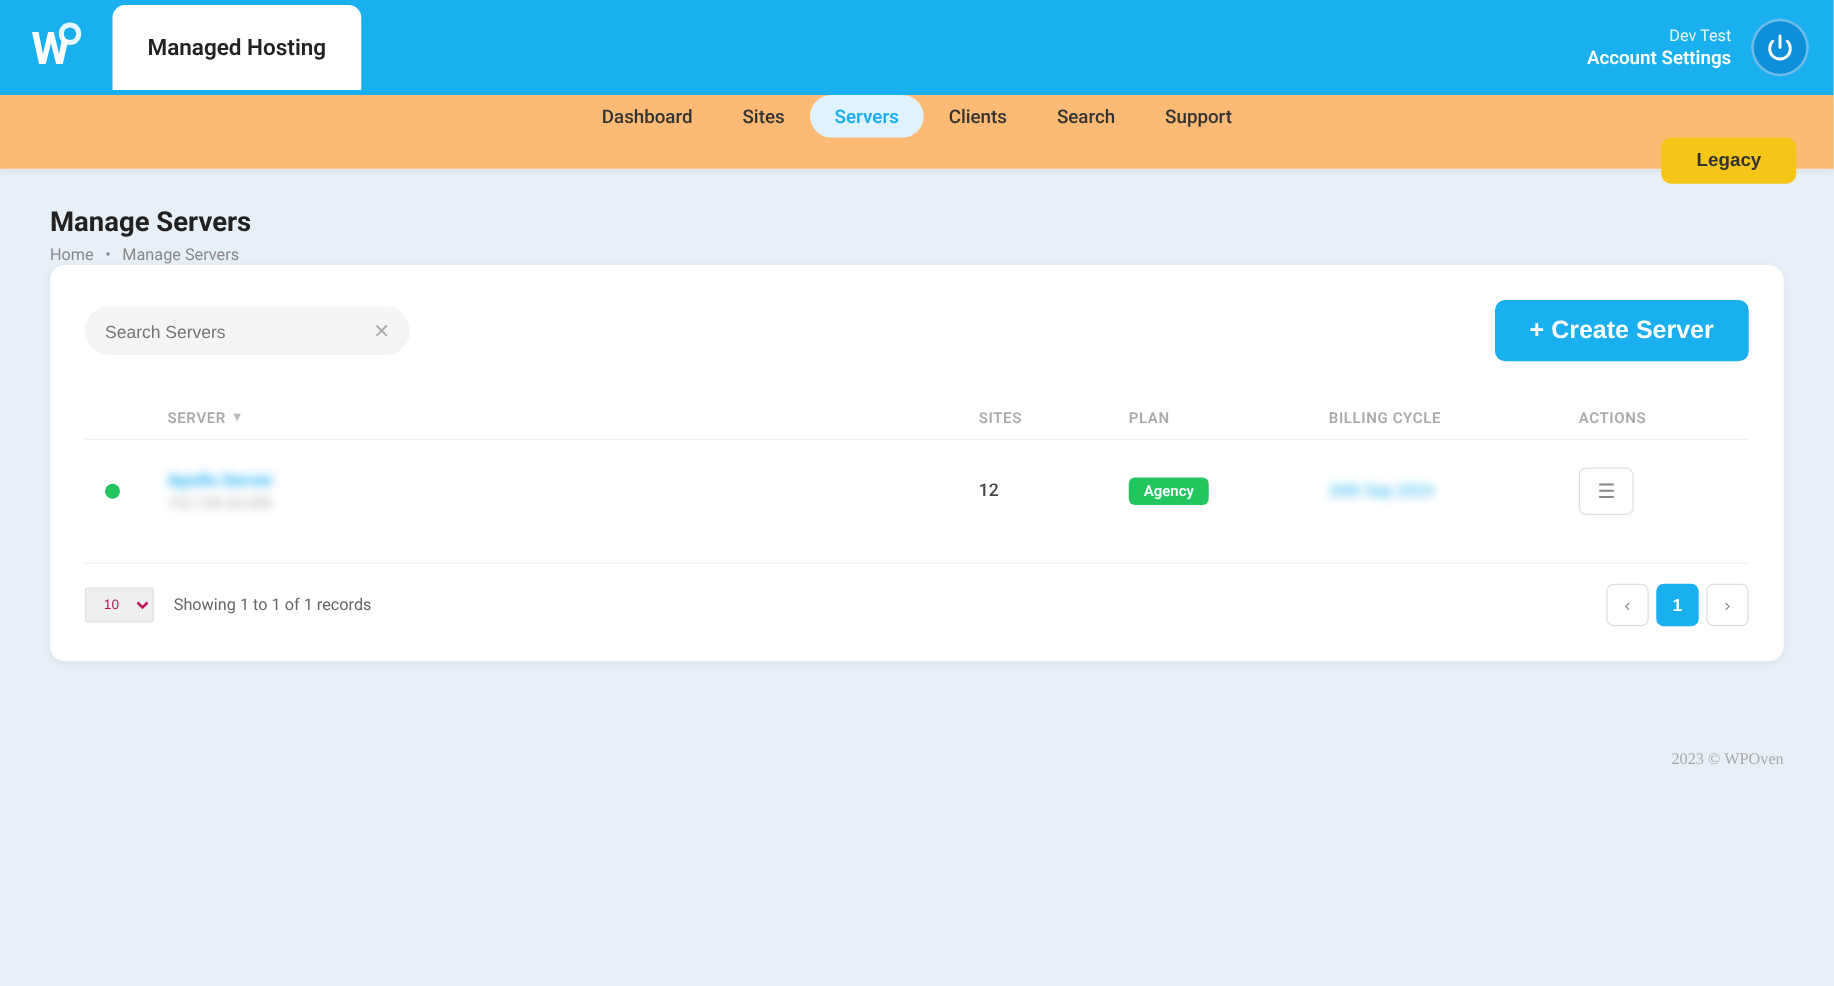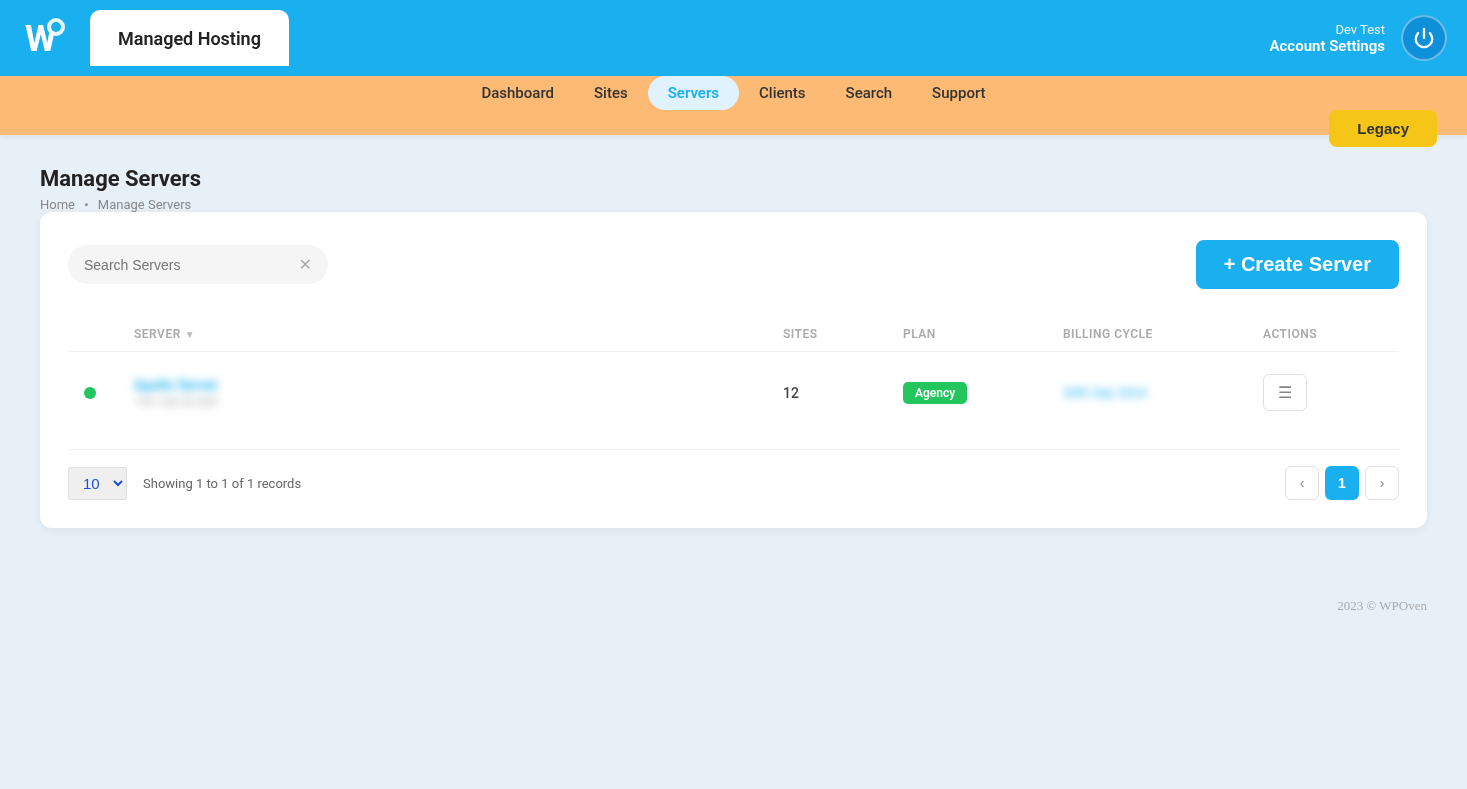--- a/index.html
+++ b/index.html
@@ -25,21 +25,21 @@
       height: 50px;
     }
     .managed-hosting-tab {
       background: white;
       border-radius: 10px 10px 0 0;
       padding: 10px 28px;
       font-size: 18px;
       font-weight: 600;
       color: #222;
       margin-left: 10px;
-      height: 56px;
+      height: 68px;
       display: flex;
       align-items: center;
     }
     .top-nav-right {
       margin-left: auto;
       display: flex;
       align-items: center;
       gap: 16px;
     }
     .account-info {
@@ -262,22 +262,22 @@
     }
     .per-page {
       display: flex;
       align-items: center;
       gap: 6px;
     }
     .per-page select {
       border: 1px solid #e0e0e0;
       border-radius: 2px;
       padding: 6px 10px;
-      font-size: 15px;
-      color: #1d4ed8;
+      font-size: 11px;
+      color: #be185d;
       cursor: pointer;
     }
     .showing-text {
       font-size: 13px;
       color: #666;
       margin-left: 16px;
     }
     .pagination-controls {
       margin-left: auto;
       display: flex;

